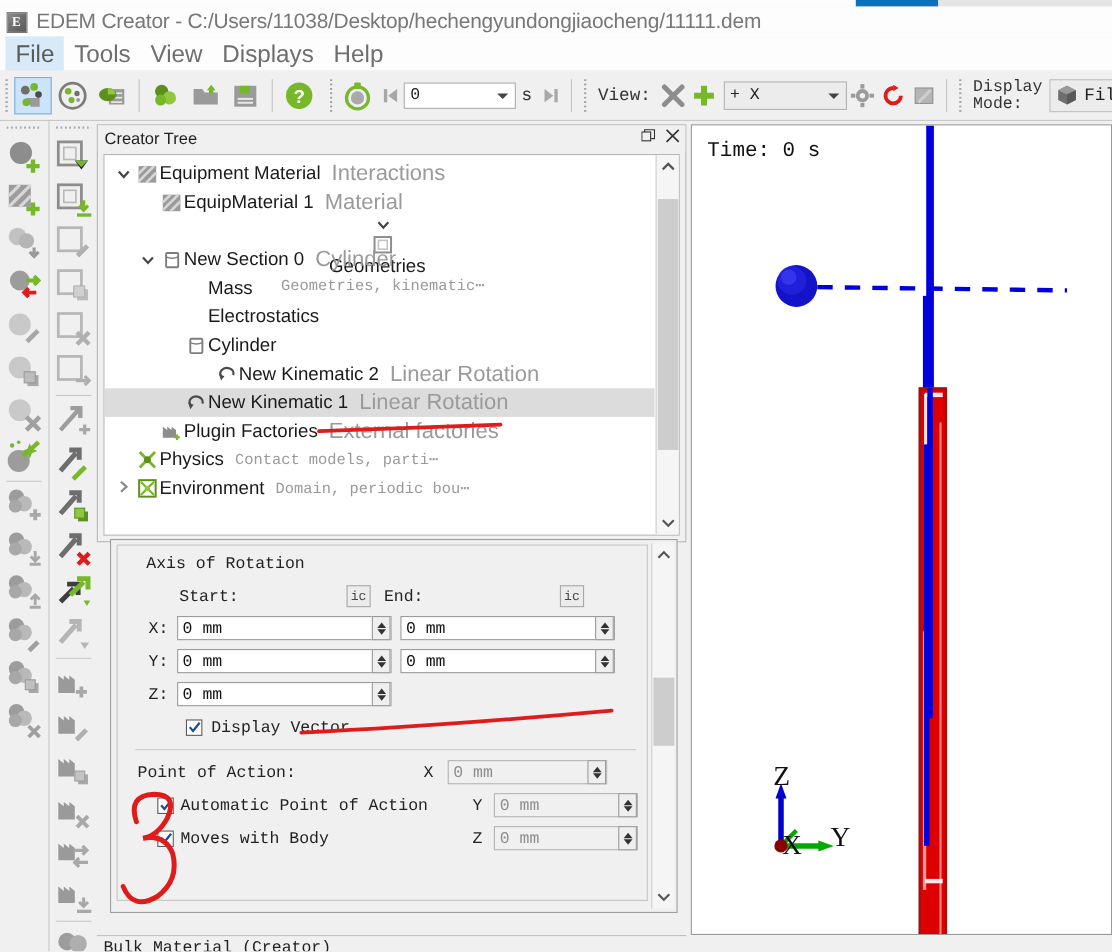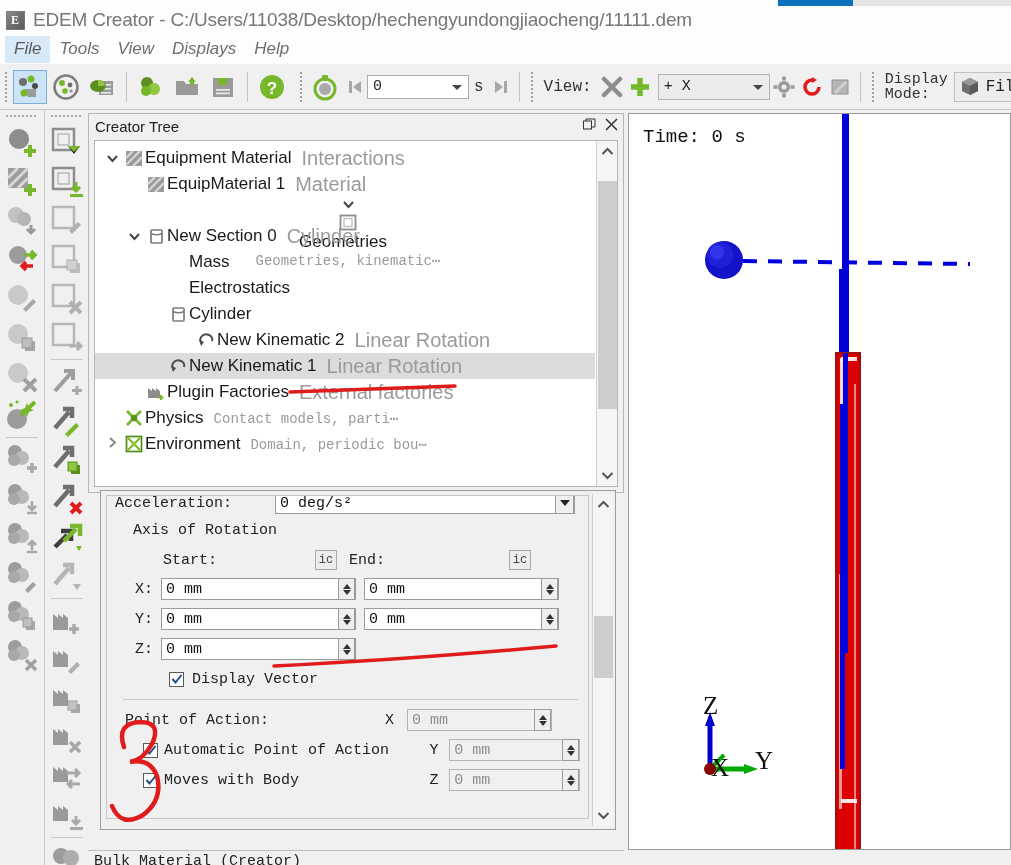--- a/index.html
+++ b/index.html
@@ -53,24 +53,23 @@
     letter-spacing: -0.2px;
   }
 
   
   .menubar {
     position: absolute; left: 0; top: 34px; width: 1011px; height: 30px;
     background: #fdfdfd;
     display: flex; align-items: center; padding-left: 5px;
   }
   .menu-item {
-    font-size: 17px; color: #6e6e6e; padding: 3px 9px 4px 9px;
+    font-size: 22px; color: #6e6e6e; padding: 3px 9px 4px 9px;
     cursor: default;
     font-family: "Liberation Sans", sans-serif;
-    font-style: italic;
   }
   .menu-item.active { background: #d8eaf8; color: #5a5a5a; }
 
   
   .toolbar {
     position: absolute; left: 0; top: 64px; width: 1011px; height: 46px;
     background: #f0f0f0;
     border-bottom: 1px solid #c8c8c8;
     display: flex; align-items: center;
   }
@@ -844,27 +843,20 @@
               <path d="M1.5 2 L6.5 7 L11.5 2" stroke="#555" stroke-width="2" fill="none"></path>
             </svg>
         </div>
       </div>
     </div>
   </div>
 
   <div class="props">
     <div class="props-inner">
 
-      <div class="p-row" style="height:22px;margin-top:-4px">
-        <div class="p-lbl" style="width:160px">Acceleration:</div>
-        <div class="combo-field" style="width:300px">
-          <span>0 deg/s²</span>
-          <span class="cb-arrow"></span>
-        </div>
-      </div>
 
       <div class="p-row" style="height:32px">
         <div class="p-lbl" style="margin-left:18px">Axis of Rotation</div>
       </div>
 
       <div class="p-row" style="height:28px">
         <div class="p-lbl" style="width:152px;margin-left:48px">Start:</div>
         <div class="icbtn">ic</div>
         <div class="p-lbl" style="width:160px;margin-left:12px">End:</div>
         <div class="icbtn">ic</div>

